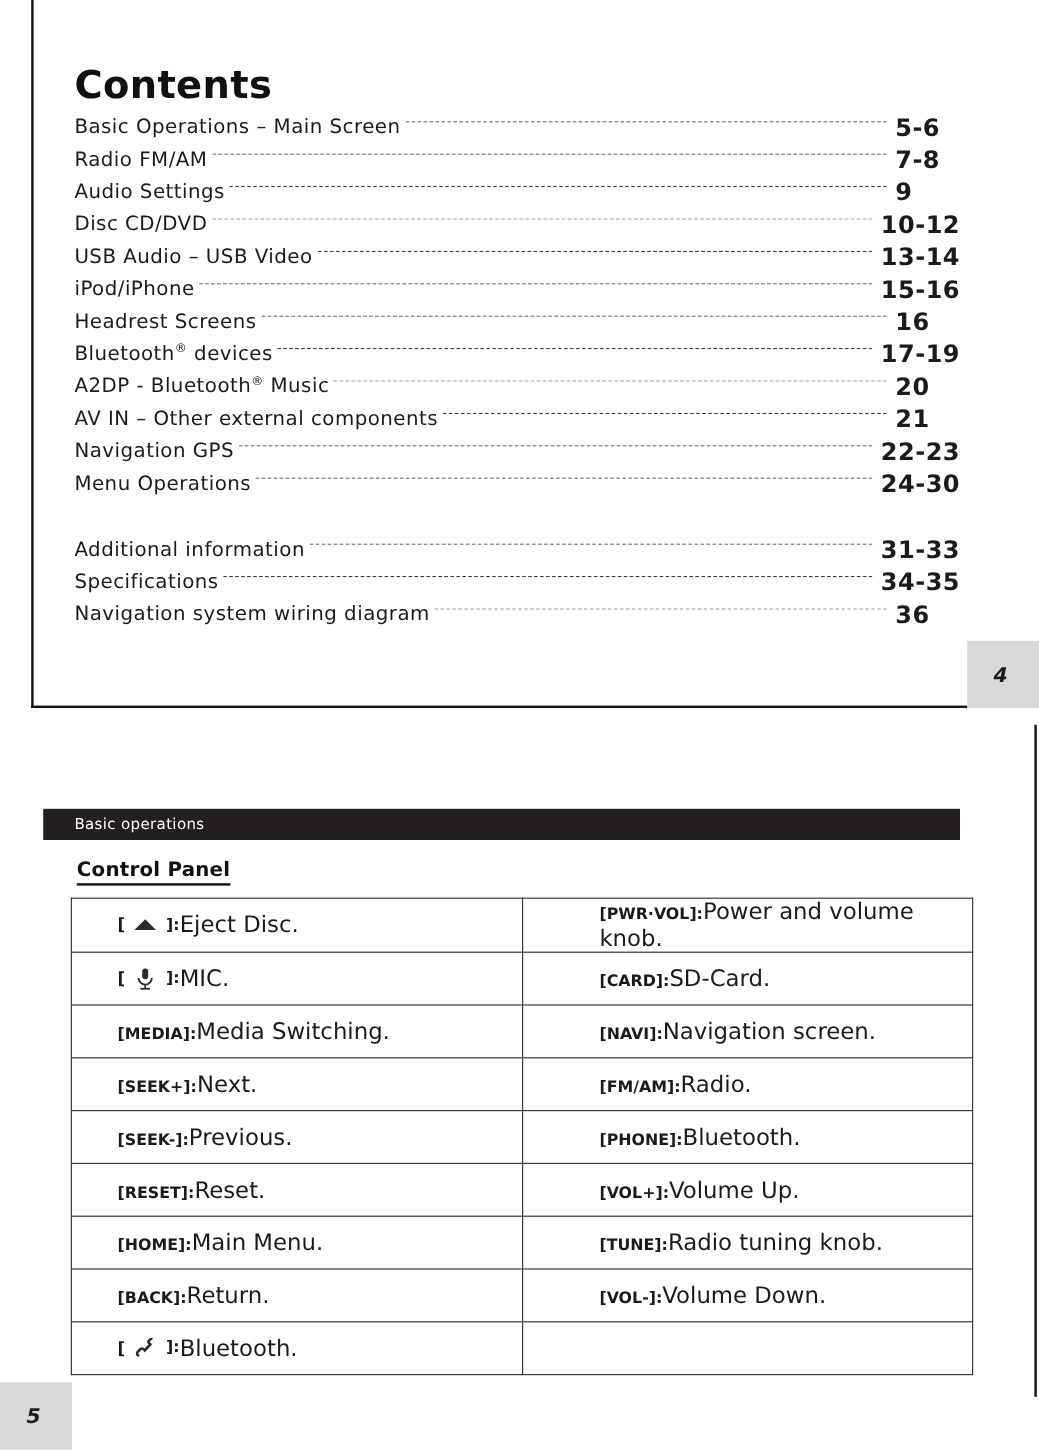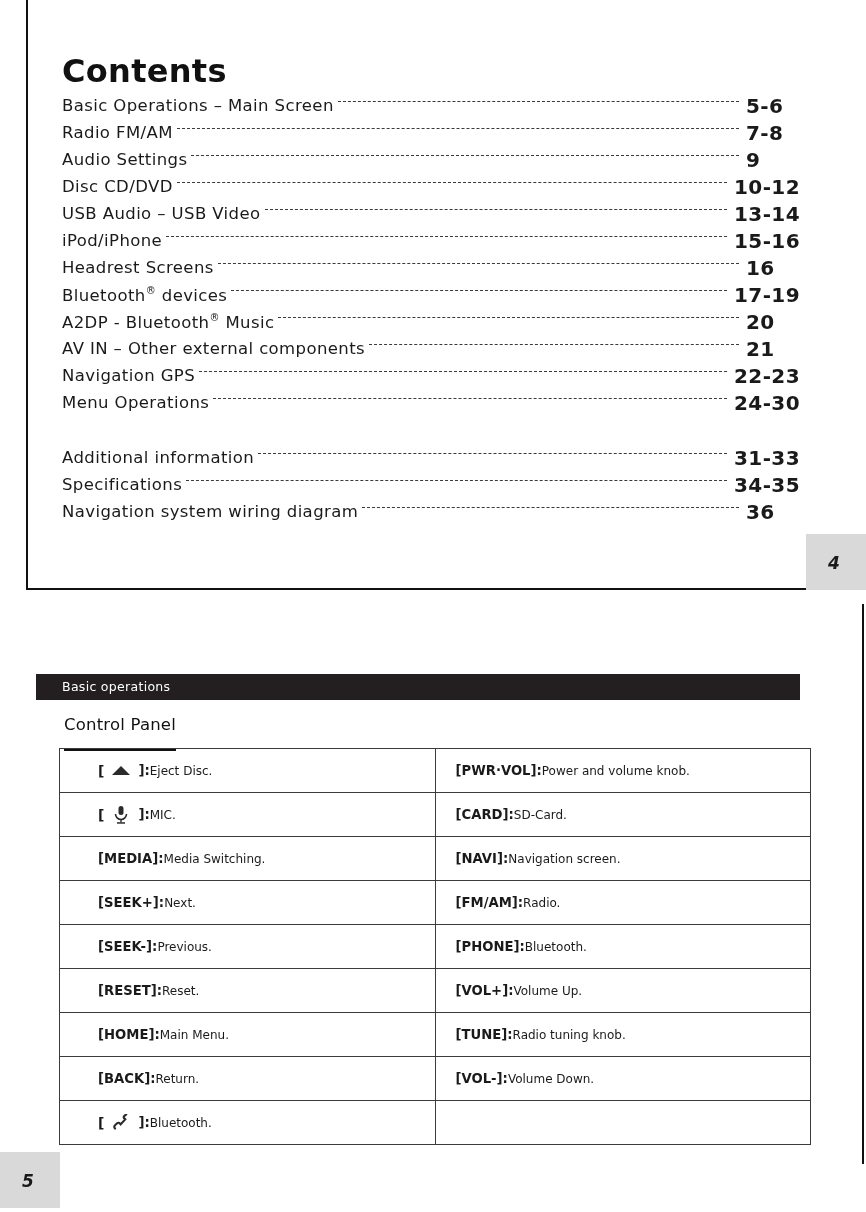--- a/index.html
+++ b/index.html
@@ -151,52 +151,52 @@
     font-size: 12.5px;
     color: #ffffff;
     letter-spacing: 0.3px;
   }
 
   .subsection-title {
     position: absolute;
     left: 64px;
     top: 125px;
     font-size: 16.5px;
-    font-weight: normal;
+    font-weight: bold;
     color: #111;
     border-bottom: 2px solid #111;
-    padding-bottom: 15px;
+    padding-bottom: 2px;
     letter-spacing: 0.2px;
   }
 
   .panel-table {
     position: absolute;
     left: 59px;
     top: 158px;
     width: 752px;
     border-collapse: collapse;
     table-layout: fixed;
   }
   .panel-table td {
     border: 1px solid #3b3b3b;
     height: 43px;
     padding: 0 0 0 38px;
     font-size: 12.8px;
     color: #1a1a1a;
     vertical-align: middle;
   }
   .panel-table td.right-col {
-    padding-left: 20px;
+    padding-left: 64px;
   }
   .key {
     font-weight: bold;
     font-size: 13.2px;
   }
   .desc {
-    font-size: 12px;
+    font-size: 19px;
   }
   .icon-cell-inner {
     display: inline-flex;
     align-items: center;
     gap: 0;
   }
   .brk {
     font-weight: bold;
     font-size: 14px;
   }

